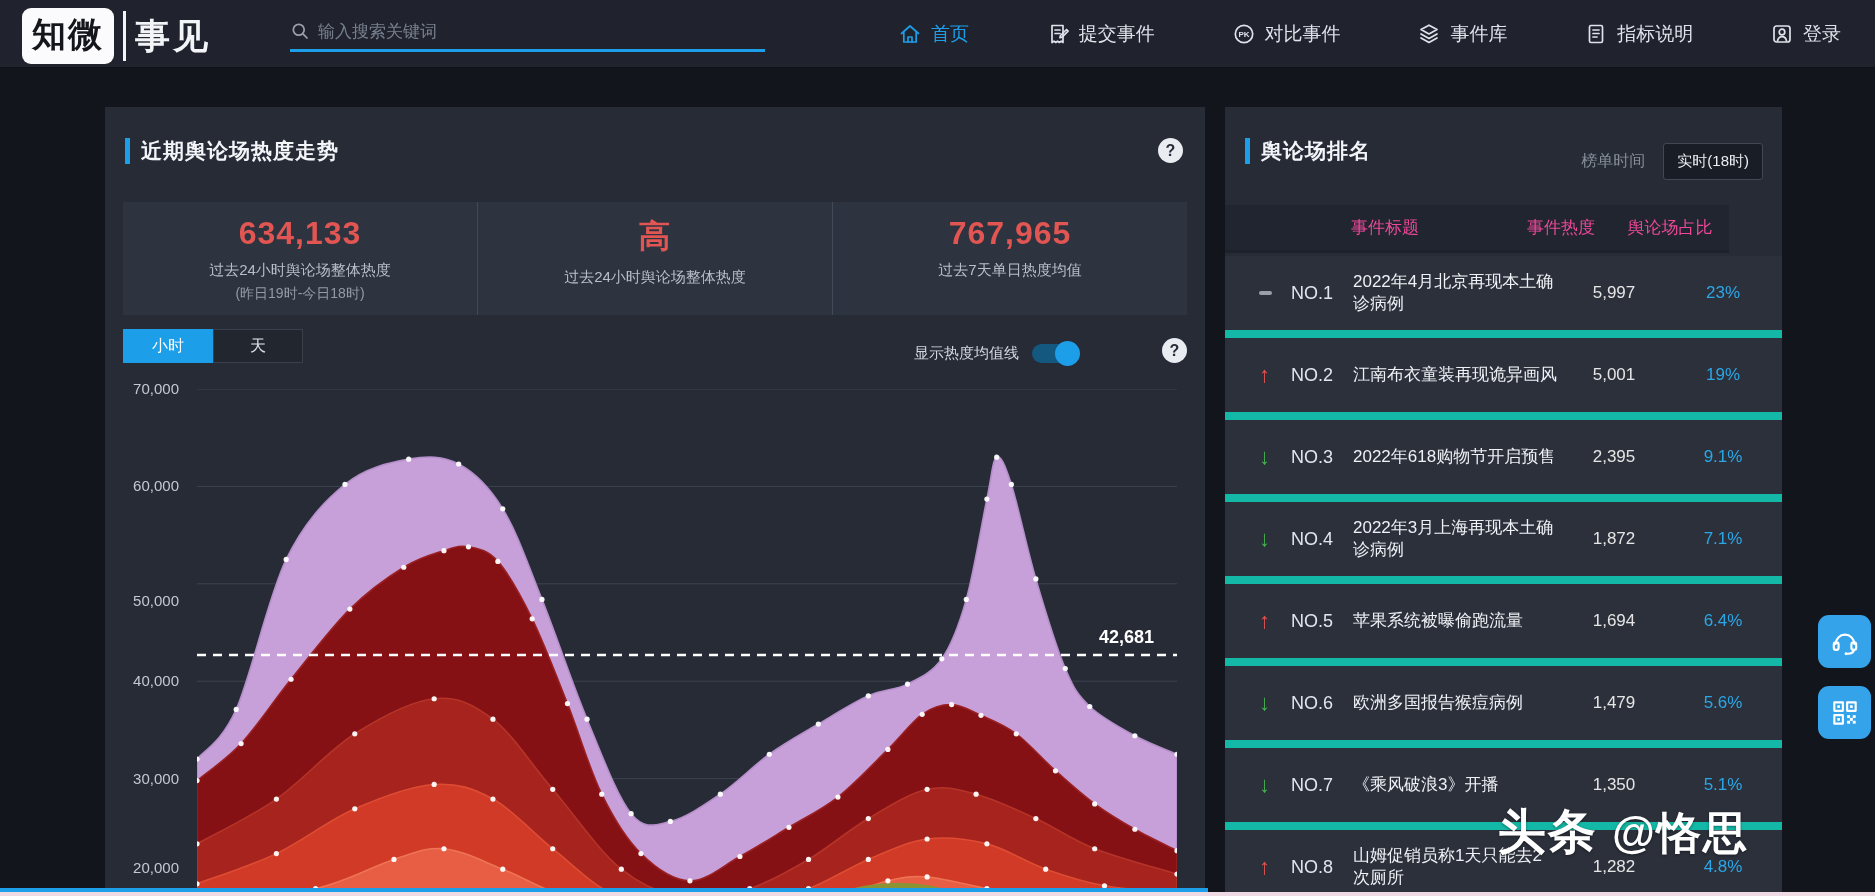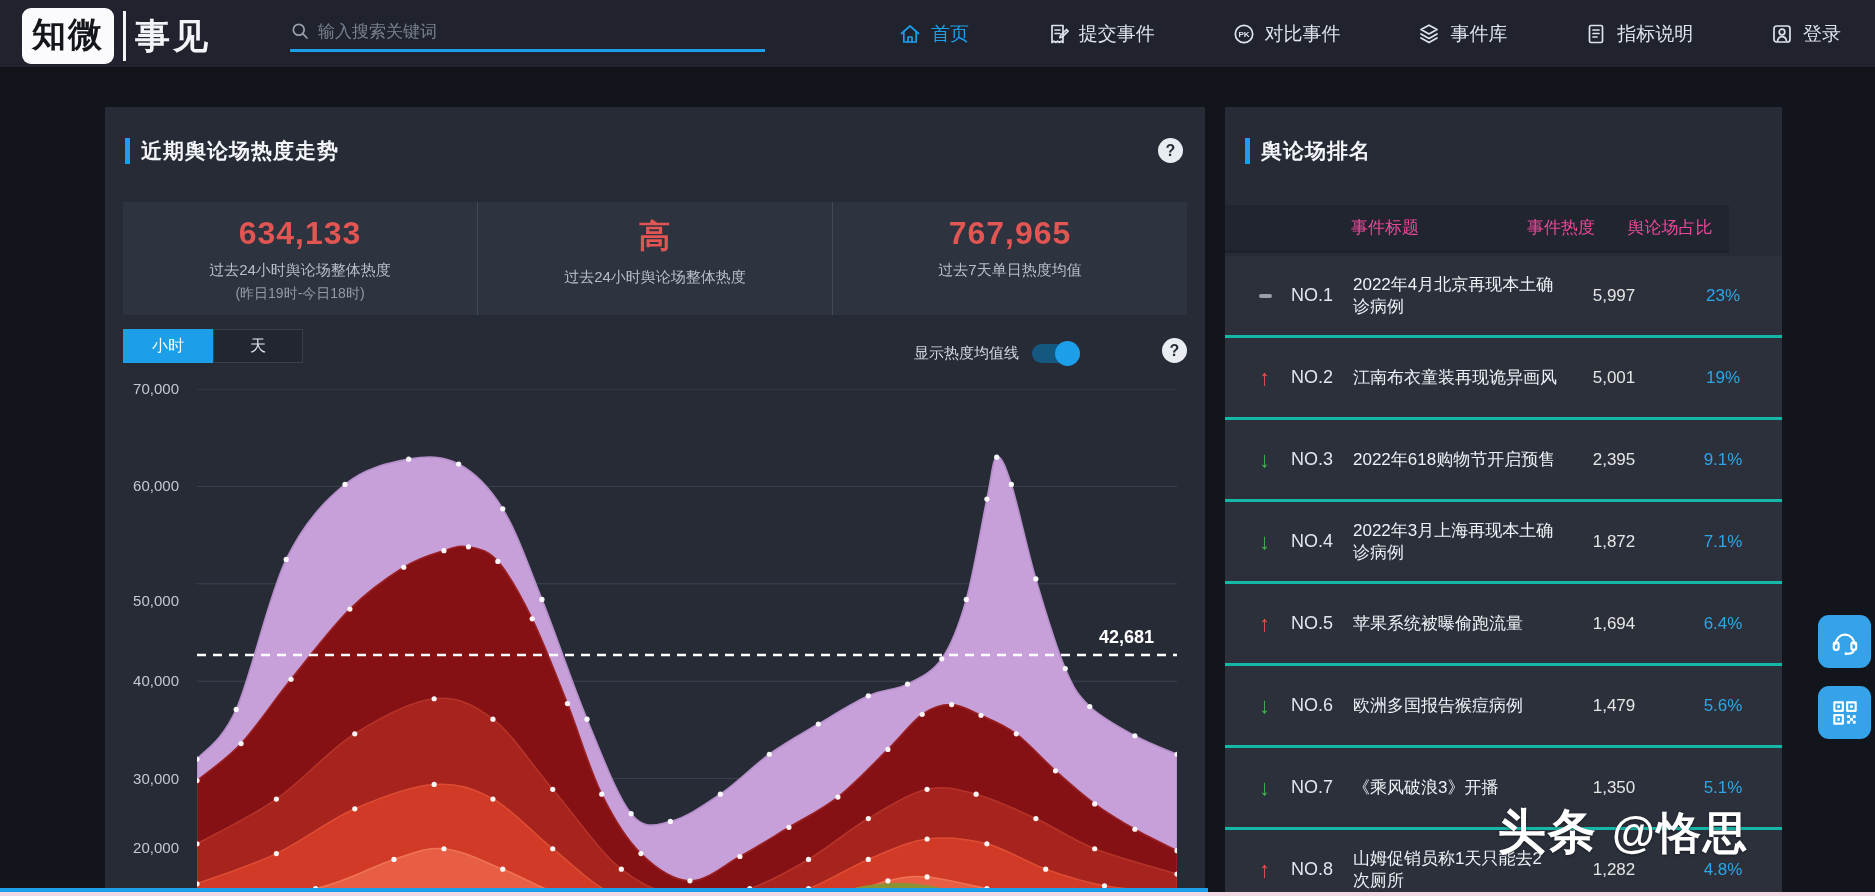--- a/index.html
+++ b/index.html
@@ -77,21 +77,21 @@
   .rank-time .lbl { font-size:16px; color:#868d99; margin-right:18px; }
   .rank-time .btn { background:#191d26; border:1px solid #414855; color:#eaedf2;
     font-size:15px; font-family:inherit; padding:8px 13px; border-radius:3px; cursor:pointer; }
   .rank-head { position:absolute; left:0; top:98px; width:504px; height:48px;
     background:#20252f; border-bottom:3px solid #1d212a;
     display:grid; grid-template-columns:1fr 100px 118px; align-items:center;
     padding-left:34px; font-size:17px; color:#ec4899; }
   .rank-head div { text-align:center; }
   .rank-rows { position:absolute; left:0; top:149px; width:557px; }
   .rank-row { display:grid; grid-template-columns:32px 62px 1fr 100px 118px;
-    align-items:center; height:82px; background:#2b303b; border-bottom:3px solid #14b8a6;
+    align-items:center; height:82px; background:#2b303b; border-bottom:8px solid #14b8a6;
     padding-left:34px; cursor:pointer; }
   .trend { font-size:22px; font-weight:bold; line-height:1; }
   .trend.up   { color:#e0524e; }
   .trend.down { color:#43b04f; }
   .trend.flat::before { content:""; display:block; width:13px; height:4px;
     border-radius:2px; background:#9aa0aa; }
   .rank-no { font-size:18px; color:#e2e6ec; }
   .rank-title { font-size:17px; color:#eef1f5; line-height:22px; padding-right:6px; }
   .rank-heat  { font-size:17px; color:#e5e5e5; text-align:center; }
   .rank-share { font-size:17px; color:#2ba7e8; text-align:center; }
@@ -234,21 +234,21 @@
     <div class="help"></div>
   </div>
 
   <div class="chart-wrap">
     <div id="y-labels">
         <div class="ylab" style="top: -9px;">70,000</div>
         <div class="ylab" style="top: 88.4px;">60,000</div>
         <div class="ylab" style="top: 203px;">50,000</div>
         <div class="ylab" style="top: 283.2px;">40,000</div>
         <div class="ylab" style="top: 380.6px;">30,000</div>
-        <div class="ylab" style="top: 450px; text-align: right;">20,000</div>
+        <div class="ylab" style="top: 470px; text-align: right;">20,000</div>
       </div>
     <svg id="trend-chart" viewBox="0 0 980 507" preserveAspectRatio="none">
         <line x1="0" x2="980" y1="0" y2="0" stroke="#3d4350" stroke-width="1"></line>
         <line x1="0" x2="980" y1="97.39999999999998" y2="97.39999999999998" stroke="#3d4350" stroke-width="1"></line>
         <line x1="0" x2="980" y1="194.8" y2="194.8" stroke="#3d4350" stroke-width="1"></line>
         <line x1="0" x2="980" y1="292.2" y2="292.2" stroke="#3d4350" stroke-width="1"></line>
         <line x1="0" x2="980" y1="389.6" y2="389.6" stroke="#3d4350" stroke-width="1"></line>
         <line x1="0" x2="980" y1="487" y2="487" stroke="#3d4350" stroke-width="1"></line>
         <path d="M0,370.12C6.533333333333334,361.841 24.336666666666673,353.72433333333333 39.2,320.446C54.06333333333333,287.1676666666667 71.05,207.94899999999998 89.17999999999999,170.45C107.30999999999999,132.951 127.56333333333332,112.17233333333334 147.98,95.452C168.39666666666665,78.73166666666665 192.73333333333335,73.53699999999994 211.68,70.12799999999993C230.62666666666667,66.71899999999992 245.98000000000002,66.71899999999992 261.66,74.99799999999993C277.34000000000003,83.27699999999994 291.87666666666667,97.23766666666667 305.76,119.80200000000002C319.6433333333333,142.36633333333336 330.9133333333333,175.32000000000002 344.96,210.38400000000001C359.00666666666666,245.448 375.1766666666667,294.4726666666667 390.04,330.18600000000004C404.90333333333336,365.89933333333335 420.25666666666666,407.61899999999997 434.14,424.664C448.0233333333333,441.709 458.47666666666663,435.7026666666667 473.34,432.456C488.2033333333333,429.20933333333335 506.8233333333334,416.385 523.32,405.18399999999997C539.8166666666667,393.98299999999995 555.9866666666666,376.938 572.3199999999999,365.25C588.6533333333333,353.562 604.8233333333334,344.79600000000005 621.32,335.05600000000004C637.8166666666667,325.31600000000003 656.4366666666667,313.46566666666666 671.3000000000001,306.81C686.1633333333334,300.15433333333334 698.25,301.29066666666665 710.5,295.122C722.75,288.9533333333334 735,283.921 744.8,269.798C754.5999999999999,255.675 761.7866666666667,237.0066666666667 769.3000000000001,210.38400000000001C776.8133333333334,183.76133333333334 784.8166666666667,133.7626666666667 789.88,110.06200000000001C794.9433333333333,86.36133333333333 795.5966666666666,70.61499999999995 799.68,68.17999999999995C803.7633333333333,65.74499999999995 807.8466666666667,75.16033333333333 814.38,95.452C820.9133333333333,115.74366666666667 829.8966666666666,159.249 838.88,189.93C847.8633333333333,220.61100000000002 859.2966666666666,258.27233333333334 868.28,279.538C877.2633333333333,300.8036666666667 881.1833333333334,306.323 892.7800000000001,317.524C904.3766666666668,328.725 923.3233333333334,338.7896666666667 937.86,346.744C952.3966666666666,354.6983333333334 972.9766666666667,362.16566666666665 980,365.25 L980,560 L0,560 Z" fill="#c7a0da" stroke="#b58fc9" stroke-width="1.6"></path>
         <path d="M0,391.548C7.3500000000000005,385.3793333333333 28.42,371.4186666666667 44.1,354.536C59.78,337.6533333333333 75.95,312.654 94.08,290.252C112.21,267.85 134.09666666666666,238.79233333333335 152.88,220.12400000000002C171.66333333333333,201.4556666666667 191.1,187.98200000000003 206.78,178.24200000000002C222.46,168.502 236.18,165.09300000000002 246.96,161.68400000000003C257.74,158.27500000000003 262.4766666666667,156.00233333333335 271.46000000000004,157.788C280.4433333333334,159.57366666666667 290.24333333333334,160.38533333333336 300.86,172.39800000000002C311.4766666666667,184.41066666666669 323.5633333333334,206.16333333333333 335.16,229.86399999999998C346.75666666666666,253.56466666666662 358.84333333333336,285.38199999999995 370.44,314.602C382.03666666666663,343.822 392.48999999999995,380.18466666666666 404.73999999999995,405.18399999999997C416.98999999999995,430.1833333333333 429.24,450.1503333333333 443.94,464.598C458.64,479.0456666666667 476.4433333333333,491.38300000000004 492.94,491.87C509.43666666666667,492.35699999999997 526.4233333333334,476.4483333333333 542.9200000000001,467.52C559.4166666666667,458.59166666666664 575.5866666666666,448.20233333333334 591.92,438.3C608.2533333333333,428.3976666666667 624.4233333333334,421.0926666666667 640.9200000000001,408.106C657.4166666666667,395.1193333333333 676.8533333333334,374.17833333333334 690.9,360.38C704.9466666666666,346.58166666666665 714.5833333333334,332.78333333333336 725.2,325.31600000000003C735.8166666666667,317.8486666666667 744.8000000000001,315.4136666666667 754.6,315.576C764.4,315.73833333333334 773.22,321.41999999999996 784,326.28999999999996C794.78,331.15999999999997 806.8666666666667,335.543 819.28,344.796C831.6933333333333,354.049 845.4133333333333,370.12 858.48,381.808C871.5466666666667,393.496 884.45,405.18399999999997 897.6800000000001,414.924C910.9100000000001,424.664 924.14,432.456 937.86,440.248C951.58,448.03999999999996 972.9766666666667,458.1046666666667 980,461.676 L980,560 L0,560 Z" fill="#851114" stroke="#9b2023" stroke-width="1.6"></path>
@@ -346,20 +346,24 @@
         <text x="902" y="254.08706" fill="#ffffff" font-size="18" font-weight="600">42,681</text>
       </svg>
   </div>
 </section>
 
 <section class="card card-right">
   <div class="panel-title">
     <div class="bar"></div>
     <div class="txt">舆论场排名</div>
   </div>
+  <div class="rank-time">
+    <span class="lbl">榜单时间</span>
+    <button class="btn">实时(18时)</button>
+  </div>
   <div class="rank-head">
     <div>事件标题</div>
     <div>事件热度</div>
     <div>舆论场占比</div>
   </div>
   <div class="rank-rows" id="rank-rows">
   <div class="rank-row">
     <span class="trend flat"></span>
     <span class="rank-no">NO.1</span>
     <span class="rank-title">2022年4月北京再现本土确诊病例</span>

